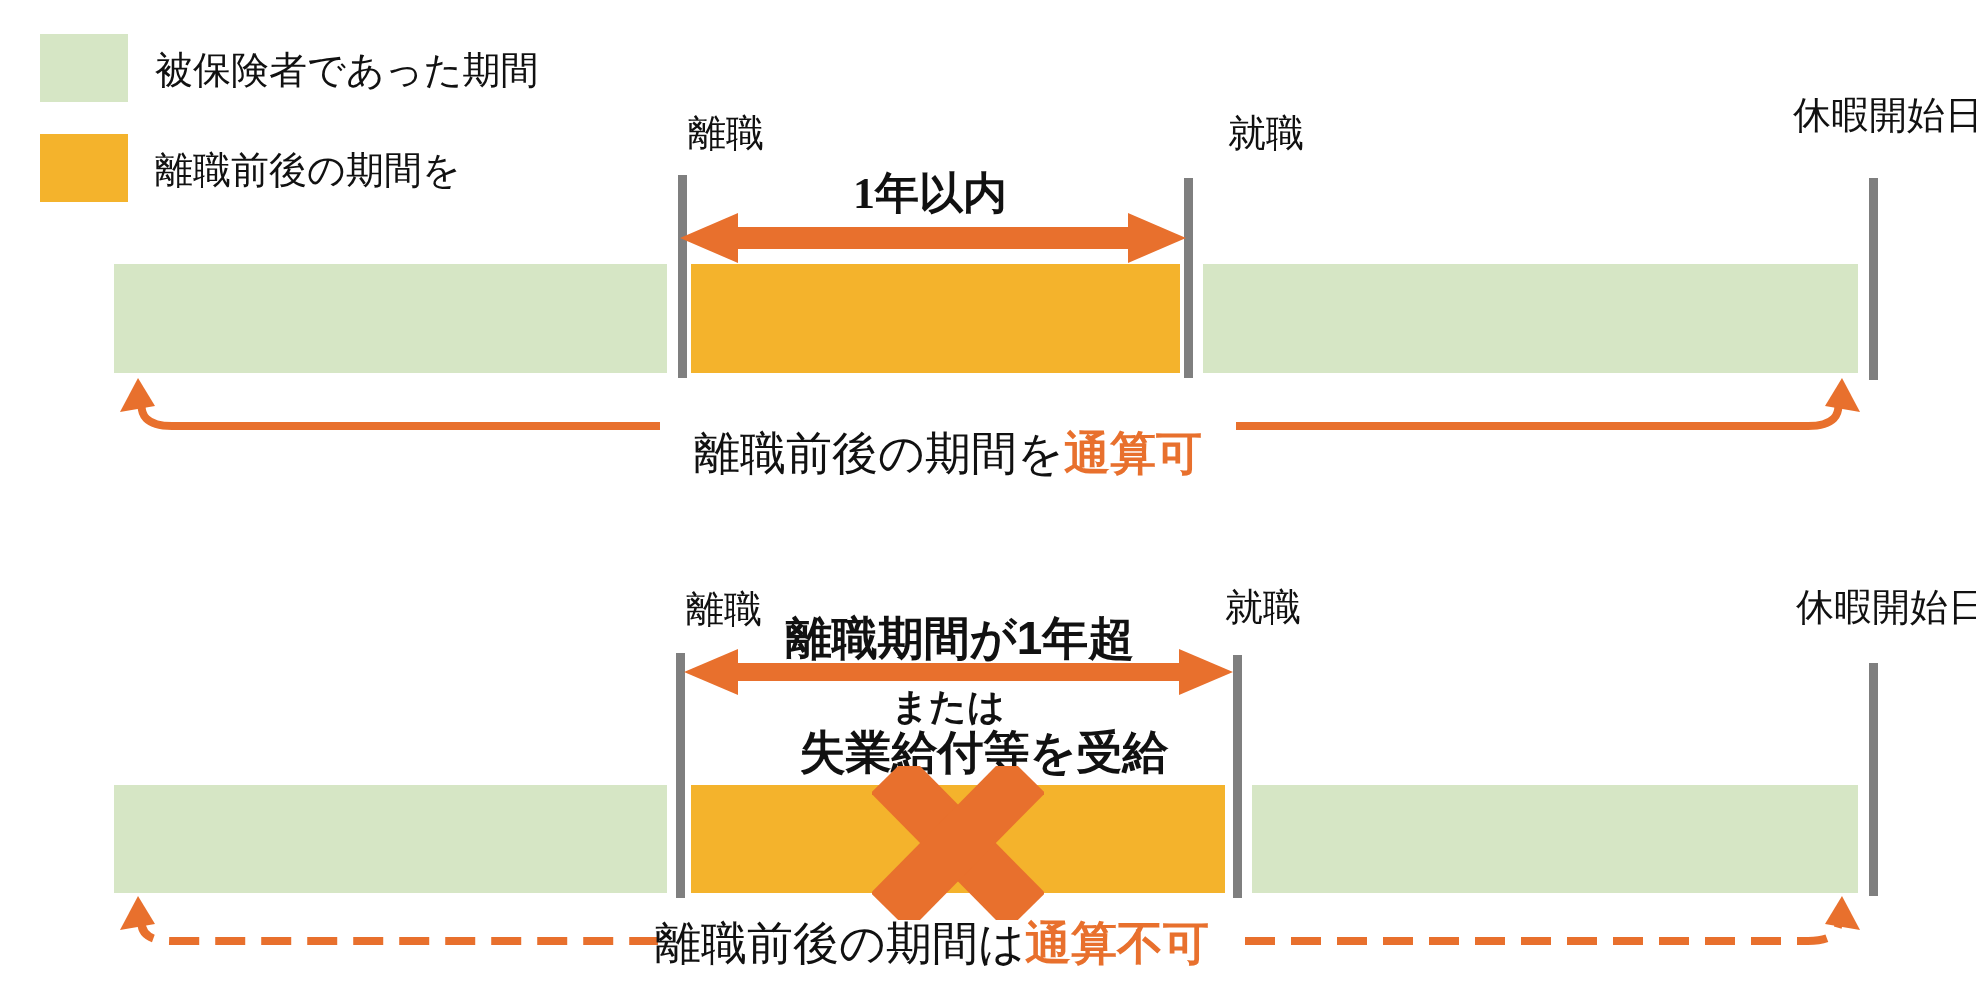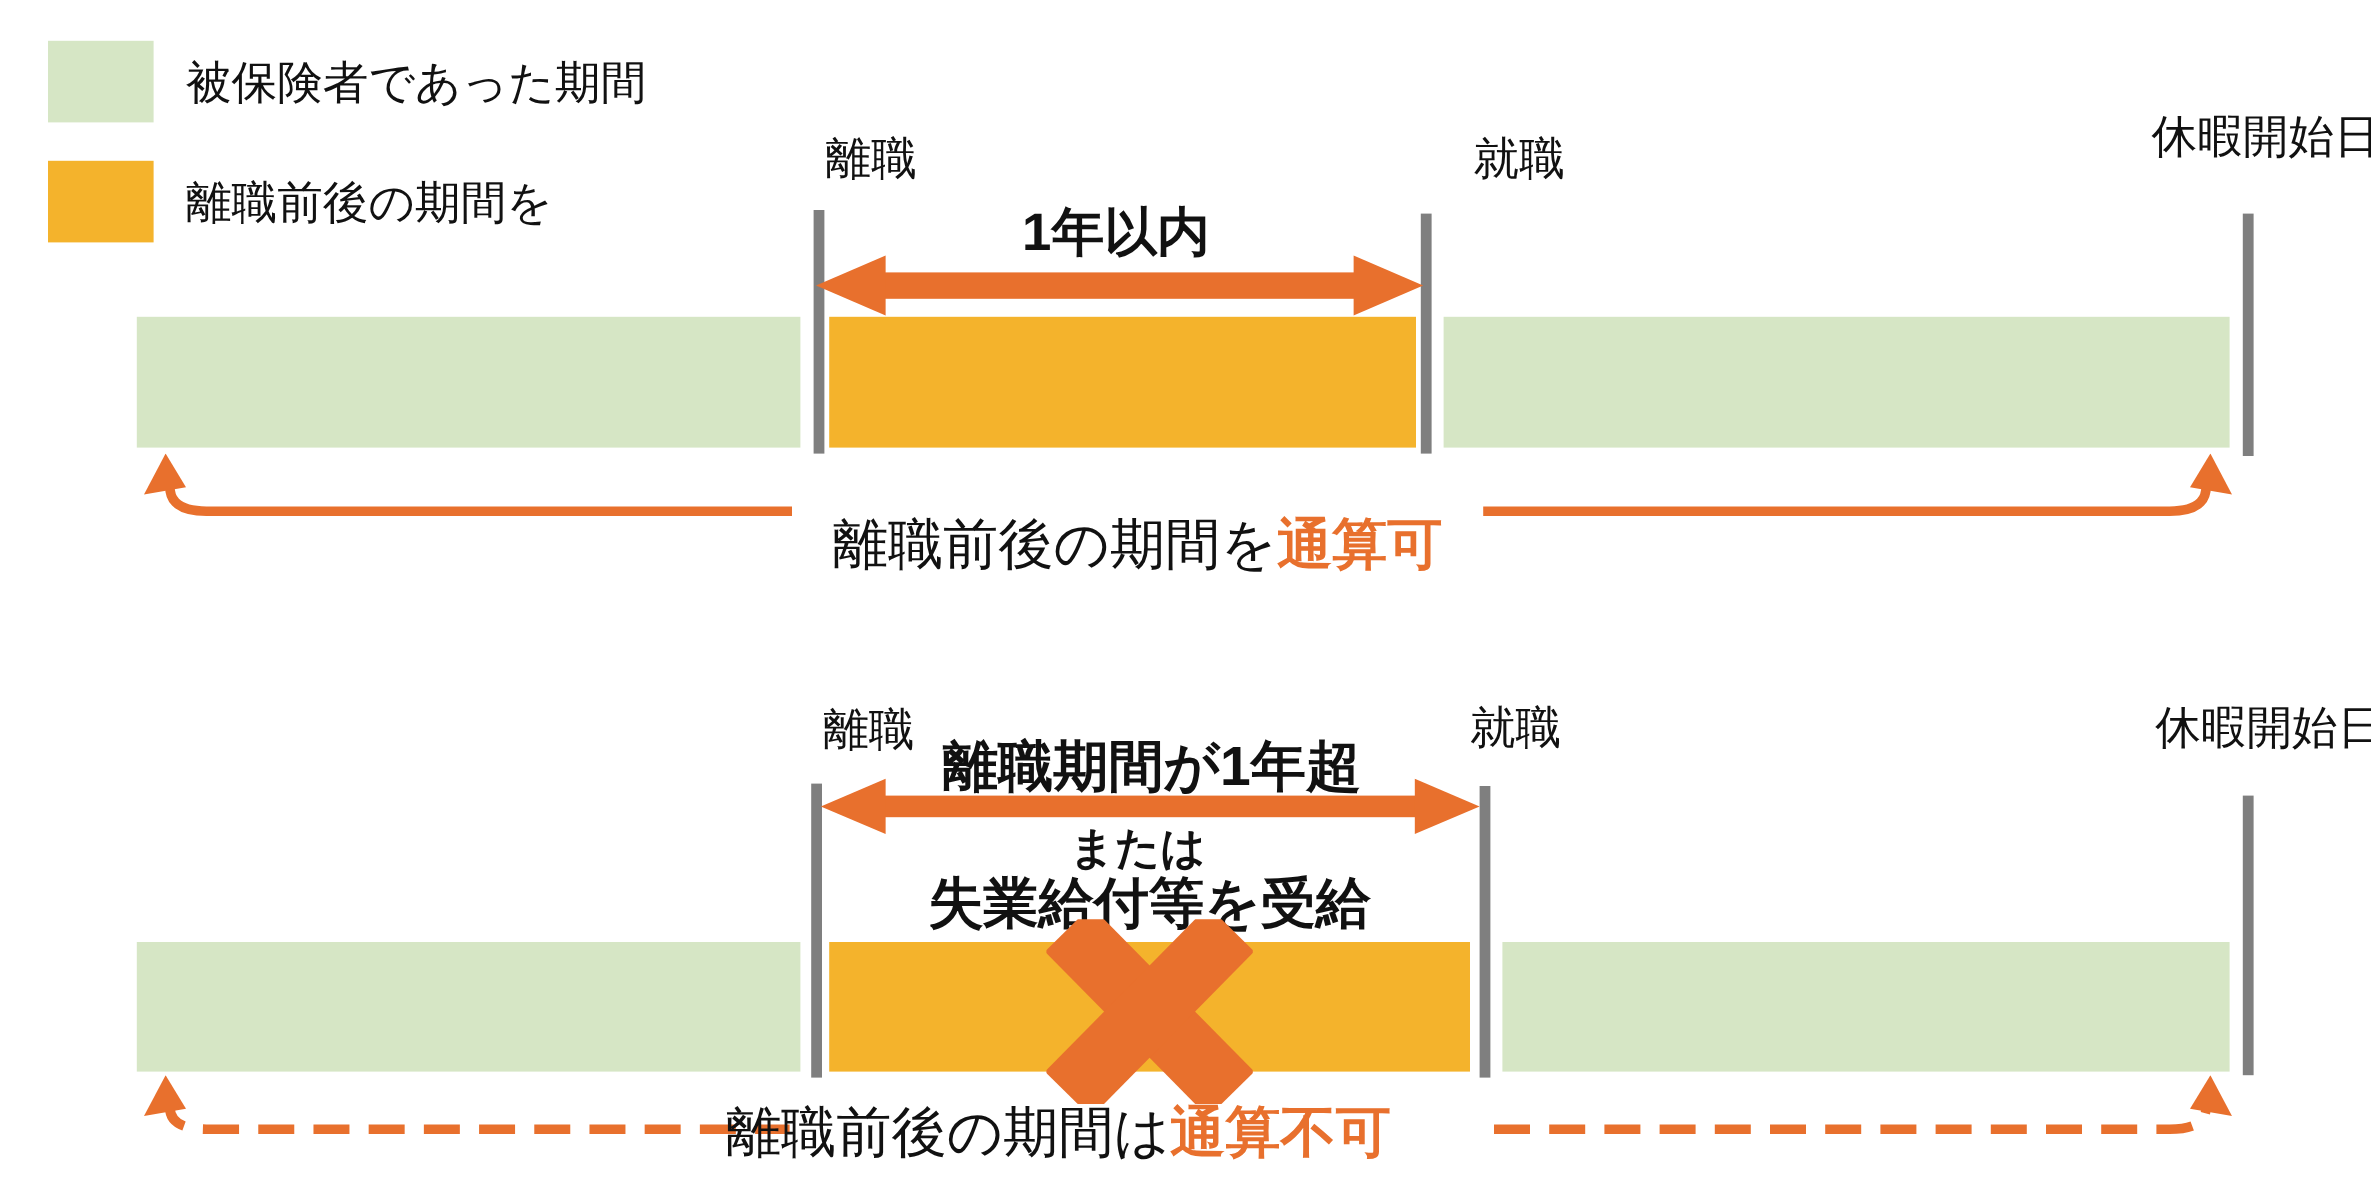--- a/index.html
+++ b/index.html
@@ -13,21 +13,21 @@
 
   .bar{position:absolute;height:109px;}
   .bar.green{background:#d6e6c5;}
   .bar.amber{background:#f4b32c;}
 
   .vline{position:absolute;width:9px;background:#7f7f7f;}
 
   .mlabel{position:absolute;font-size:38px;line-height:1.15;color:#111;white-space:nowrap;transform:translateX(-50%);margin-left:32px;}
 
   .gap-label{position:absolute;font-weight:bold;color:#111;white-space:nowrap;transform:translateX(-50%);}
-  .gap-label.l1{font-size:44px;}
+  .gap-label.l1{font-size:44px;font-family:Liberation Serif, serif;}
   .gap-label.b1{font-size:46px;}
   .gap-label.b2{font-size:37px;}
   .gap-label.b3{font-size:46px;}
 
   .caption{position:absolute;font-size:46px;line-height:1.2;white-space:nowrap;transform:translateX(-50%);}
   .caption .black{color:#111;}
   .caption .hl{color:#e8702d;font-weight:bold;}
 
   svg{position:absolute;display:block;}
   .orange-fill{fill:#e8702d;}
@@ -88,31 +88,31 @@
 
   <div class="gap-label b1" style="left:960px;top:608px;">離職期間が1年超</div>
 
   <svg style="left:682px;top:646px;" width="553" height="52" viewBox="0 0 553 52">
     <rect class="orange-fill" x="50" y="17" width="453" height="18"></rect>
     <polygon class="orange-fill" points="2,26 56,3 56,49"></polygon>
     <polygon class="orange-fill" points="551,26 497,3 497,49"></polygon>
   </svg>
 
   <div class="gap-label b2" style="left:948px;top:682px;">または</div>
-  <div class="gap-label b3" style="left:958px;top:722px;">失業給付等を受給</div>
+  <div class="gap-label b3" style="left:984px;top:722px;">失業給付等を受給</div>
 
   <svg style="left:872px;top:766px;" width="172" height="154" viewBox="0 0 172 154">
     <line x1="18" y1="8" x2="154" y2="146" stroke="#e8702d" stroke-width="54" stroke-linecap="butt"></line>
     <line x1="154" y1="8" x2="18" y2="146" stroke="#e8702d" stroke-width="54" stroke-linecap="butt"></line>
   </svg>
 
   <svg style="left:110px;top:896px;" width="1760" height="60" viewBox="0 0 1760 60">
     <path class="orange-stroke" stroke-width="8" stroke-dasharray="30 16" d="M33,18 Q25,45 62,45 L548,45"></path>
     <path class="orange-stroke" stroke-width="8" stroke-dasharray="30 16" d="M1135,45 L1698,45 Q1735,45 1727,18"></path>
     <polygon class="orange-fill" points="28,0 10,34 45,28"></polygon>
     <polygon class="orange-fill" points="1732,0 1715,28 1750,34"></polygon>
   </svg>
 
-  <div class="caption" style="left:882px;top:916px;">
+  <div class="caption" style="left:932px;top:916px;">
     <span class="black">離職前後の期間は</span><span class="hl">通算不可</span>
   </div>
 
 </div>
 
 </body></html>

